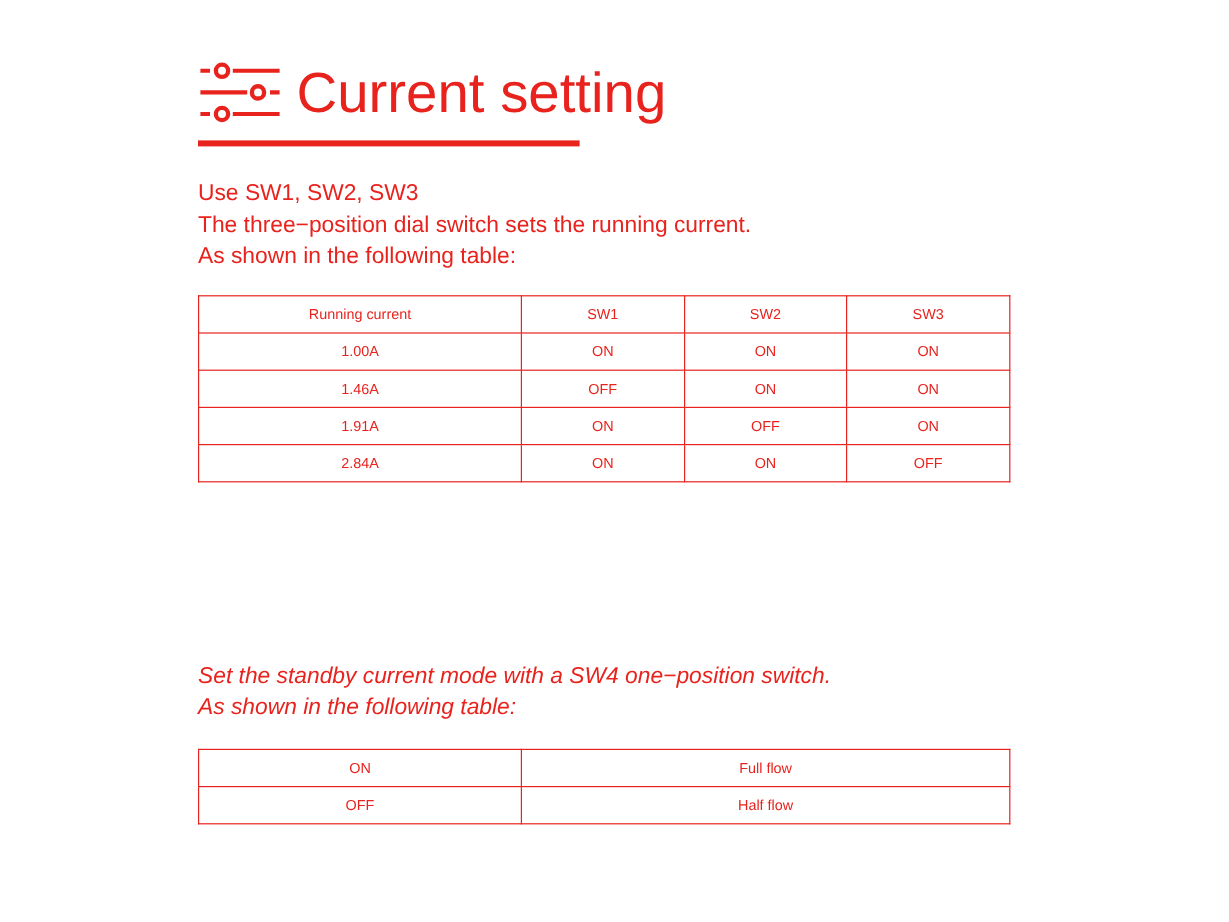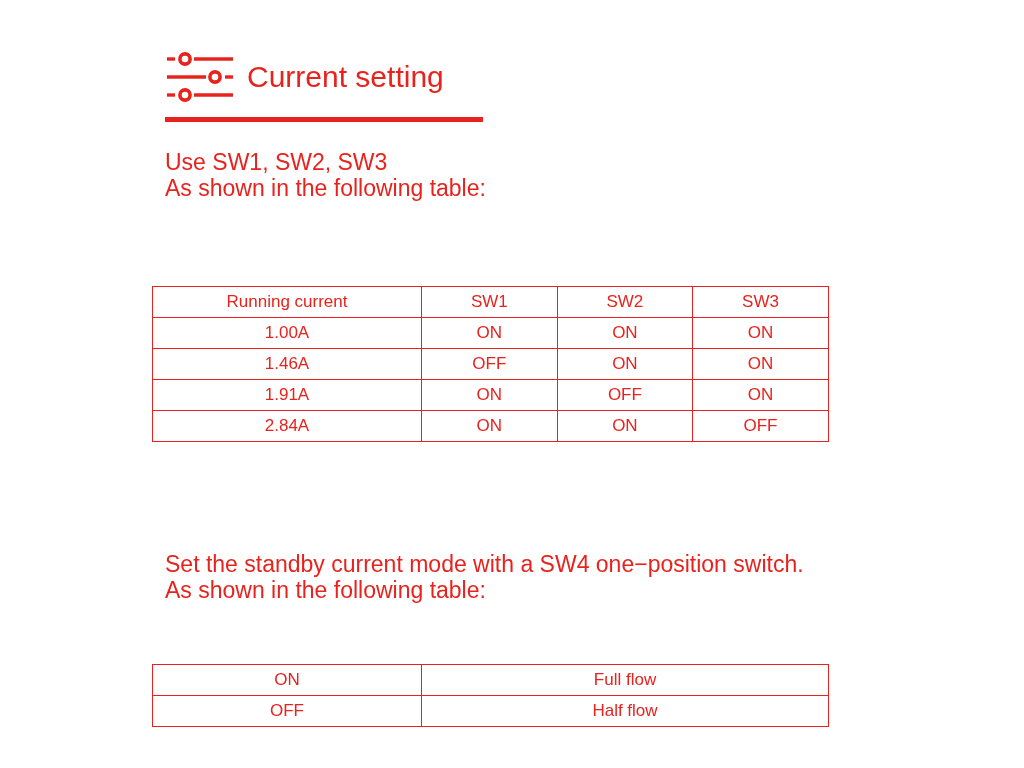--- a/index.html
+++ b/index.html
@@ -39,21 +39,21 @@
   }
 
   .slider-icon {
     width: 72px;
     height: 56px;
     flex: 0 0 72px;
     display: block;
   }
 
   .page-title {
-    font-size: 30px;
+    font-size: 47px;
     line-height: 40px;
     font-weight: 400;
     letter-spacing: 0px;
     color: #e8231e;
     white-space: nowrap;
     padding-left: 10px;
   }
 
   .title-rule {
     position: absolute;
@@ -61,38 +61,37 @@
     top: 117px;
     width: 318px;
     height: 5px;
     background: #e8231e;
   }
 
   
   .para {
     position: absolute;
     left: 165px;
-    font-size: 23px;
+    font-size: 19px;
     line-height: 26px;
     color: #e8231e;
     white-space: nowrap;
   }
   .para-1 { top: 149px; }
-  .para-2 { top: 551px; }
+  .para-2 { top: 551px; font-style: italic; }
   .para-line { display: block; }
 
   
   .tbl {
     position: absolute;
-    left: 152px;
+    left: 165px;
     border-collapse: collapse;
     table-layout: fixed;
-    font-size: 17px;
-    color: #e8231e;
-    margin-top: 40px;
+    font-size: 12px;
+    color: #e8231e;
   }
   .tbl td {
     border: 1.6px solid #e8231e;
     height: 30px;
     line-height: 30px;
     padding: 0;
     text-align: center;
     vertical-align: middle;
     white-space: nowrap;
     font-weight: 400;
@@ -130,20 +129,21 @@
       </svg>
 
       <div class="page-title">Current setting</div>
     </div>
   </div>
 
   <div class="title-rule"></div>
 
   <div class="para para-1">
     <span class="para-line">Use SW1, SW2, SW3</span>
+    <span class="para-line">The three−position dial switch sets the running current.</span>
     <span class="para-line">As shown in the following table:</span>
   </div>
 
   <table class="tbl" id="table-current">
     <colgroup>
       <col class="c-label">
         <col class="c-sw">
         <col class="c-sw">
         <col class="c-sw">
     </colgroup>

